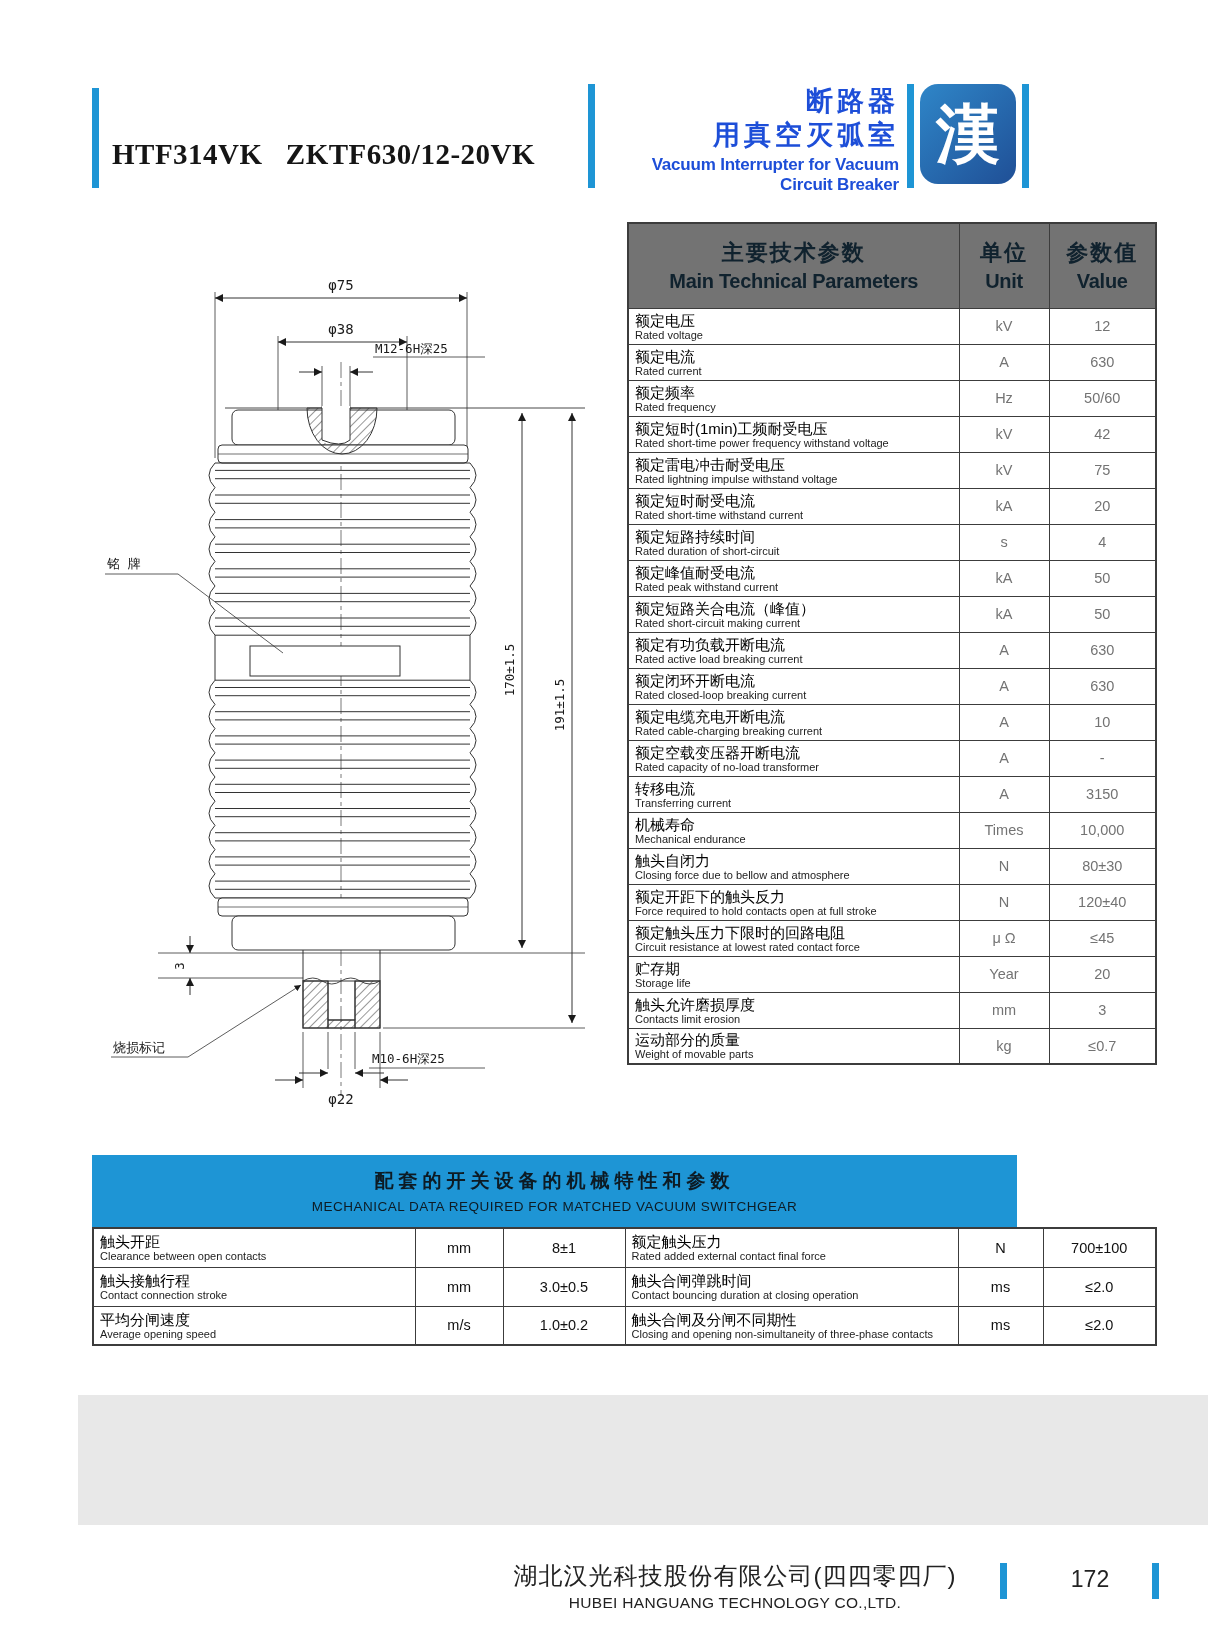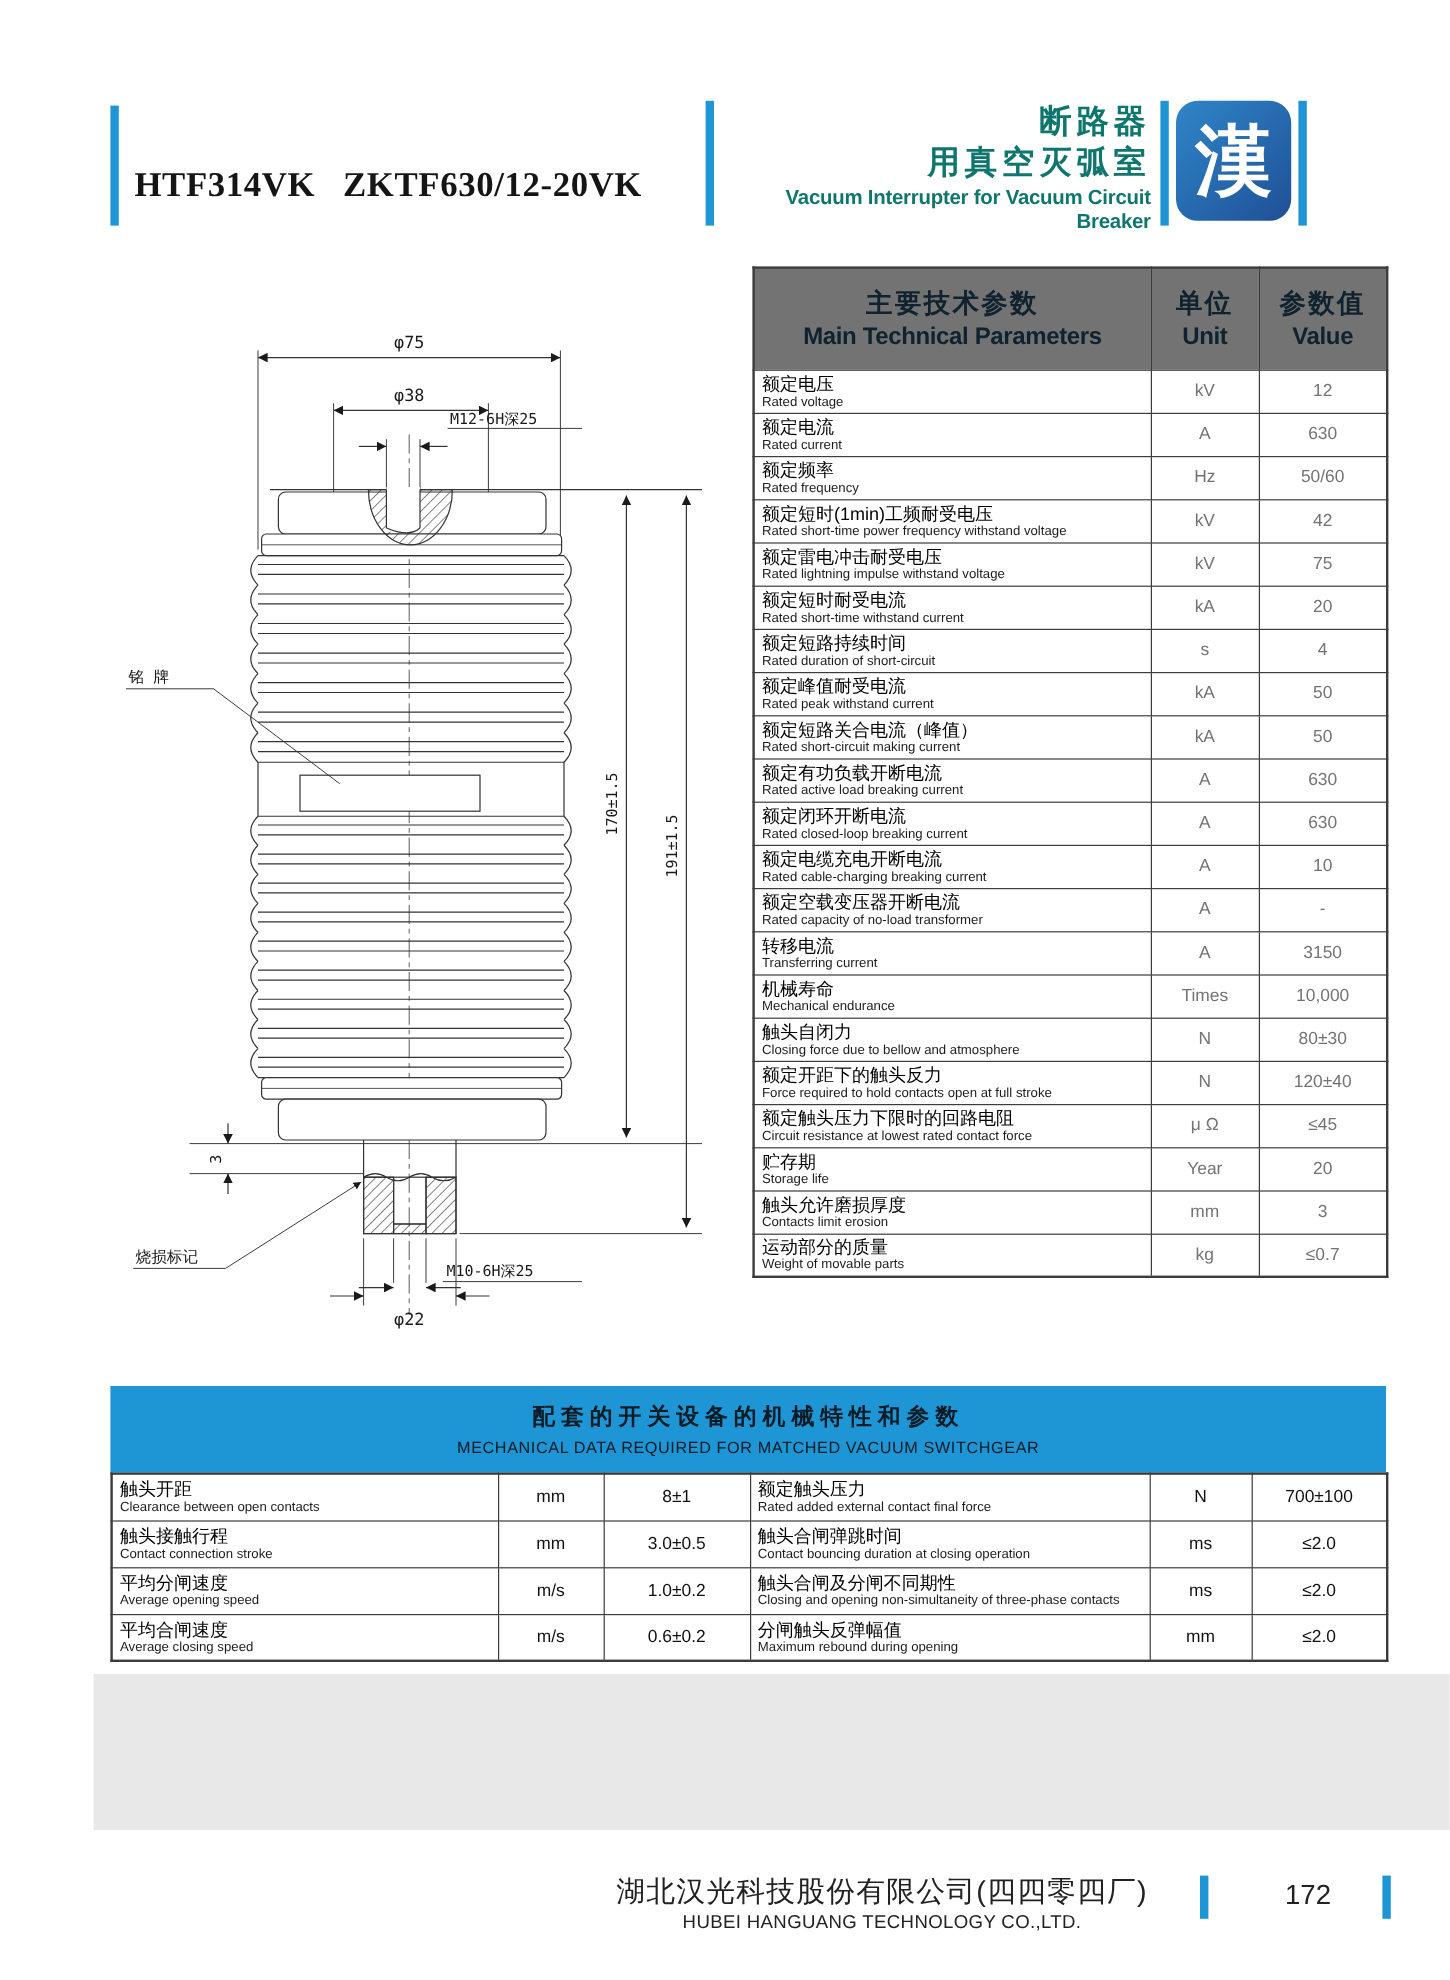--- a/index.html
+++ b/index.html
@@ -4,42 +4,42 @@
 <style>
   html,body{margin:0;padding:0;}
   body{width:1208px;height:1650px;position:relative;background:#fff;
        font-family:"Liberation Sans", sans-serif;color:#1a1a1a;overflow:hidden;}
   .abs{position:absolute;}
   .vbar{background:#1e95d5;width:7px;}
 
   
   #title{left:112px;top:138px;font-size:29px;font-weight:600;color:#151515;white-space:pre;letter-spacing:.5px;font-family:Liberation Serif, serif;}
   #header-right{left:588px;top:84px;width:520px;height:104px;display:flex;align-items:stretch;}
-  #header-right .txt{width:372px;text-align:right;color:#0f766e;padding-right:8px;box-sizing:border-box;}
+  #header-right .txt{width:312px;text-align:right;color:#1d4ed8;padding-right:8px;box-sizing:border-box;}
   #header-right .txt .cn{font-size:27px;font-weight:700;line-height:34px;letter-spacing:4px;}
   #header-right .txt .en{font-size:17px;font-weight:700;margin-top:3px;letter-spacing:-0.2px;}
   #logo-box{width:96px;height:100px;margin:0 6px;background:linear-gradient(135deg,#2f86c8,#1f4f96);
             border-radius:18px;display:flex;align-items:center;justify-content:center;}
   #logo-box span{color:#fff;font-size:64px;font-weight:700;}
 
   
   #spec-wrap{left:627px;top:222px;}
   table{border-collapse:collapse;table-layout:fixed;}
   #spec-table{width:528px;border:2.5px solid #3c3c3c;}
   #spec-table th,#spec-table td{border:1.5px solid #3c3c3c;box-sizing:border-box;}
   #spec-table thead th{background:#737373;color:#10222e;height:85px;padding:2px;}
   .hcn{font-size:22px;font-weight:700;letter-spacing:2px;}
   .hen{font-size:20px;font-weight:700;margin-top:2px;letter-spacing:-0.3px;}
   #spec-table td{height:36px;padding:2px 6px;}
   td.p .cn{font-size:15px;color:#000;line-height:17px;}
   td.p .en{font-size:11px;color:#1c1c1c;line-height:12px;}
   td.u,td.v{text-align:center;font-size:14.5px;color:#737373;}
 
   
-  #mech-banner{left:92px;top:1155px;width:1063px;height:72px;background:#1e95d5;color:#0d1b24;
+  #mech-banner{left:92px;top:1155px;width:925px;height:72px;background:#1e95d5;color:#0d1b24;
                display:flex;flex-direction:column;align-items:center;justify-content:center;}
   #mech-banner .cn{font-size:19px;font-weight:700;letter-spacing:5px;}
   #mech-banner .en{font-size:13.5px;margin-top:5px;letter-spacing:.5px;}
   #mech-wrap{left:92px;top:1227px;}
   #mech-table{width:1063px;border:2.5px solid #3c3c3c;}
   #mech-table td{border:1.5px solid #3c3c3c;box-sizing:border-box;height:39px;padding:2px 6px;}
   #mech-table td.p .cn{font-size:15px;color:#000;line-height:17px;}
   #mech-table td.p .en{font-size:11px;color:#1c1c1c;line-height:12px;}
   #mech-table td.u,#mech-table td.v{text-align:center;font-size:14.5px;color:#111;}
 
@@ -412,34 +412,20 @@
           </td>
           <td class="u">m/s</td>
           <td class="v">1.0±0.2</td>
           <td class="p">
             <div class="cn">触头合闸及分闸不同期性</div>
             <div class="en">Closing and opening non-simultaneity of three-phase contacts</div>
           </td>
           <td class="u">ms</td>
           <td class="v">≤2.0</td>
         </tr>
-        <tr>
-          <td class="p">
-            <div class="cn">平均合闸速度</div>
-            <div class="en">Average closing speed</div>
-          </td>
-          <td class="u">m/s</td>
-          <td class="v">0.6±0.2</td>
-          <td class="p">
-            <div class="cn">分闸触头反弹幅值</div>
-            <div class="en">Maximum rebound during opening</div>
-          </td>
-          <td class="u">mm</td>
-          <td class="v">≤2.0</td>
-        </tr>
       </tbody>
   </table>
 </div>
 
 <div class="abs" id="gray-panel"></div>
 
 <div class="abs" id="footer-company">
   <div class="cn">湖北汉光科技股份有限公司(四四零四厂)</div>
   <div class="en">HUBEI HANGUANG TECHNOLOGY CO.,LTD.</div>
 </div>

